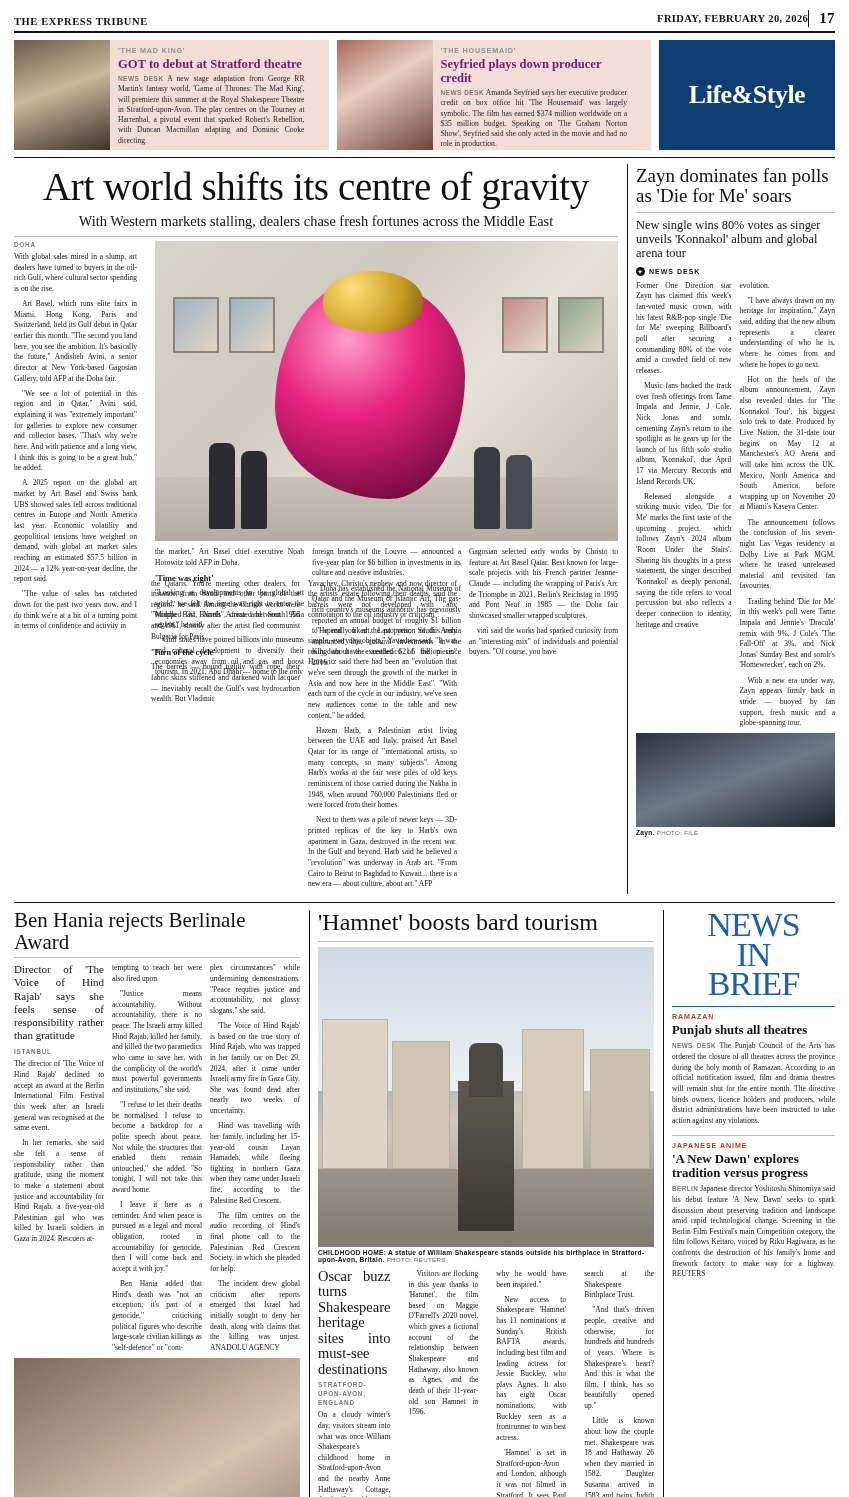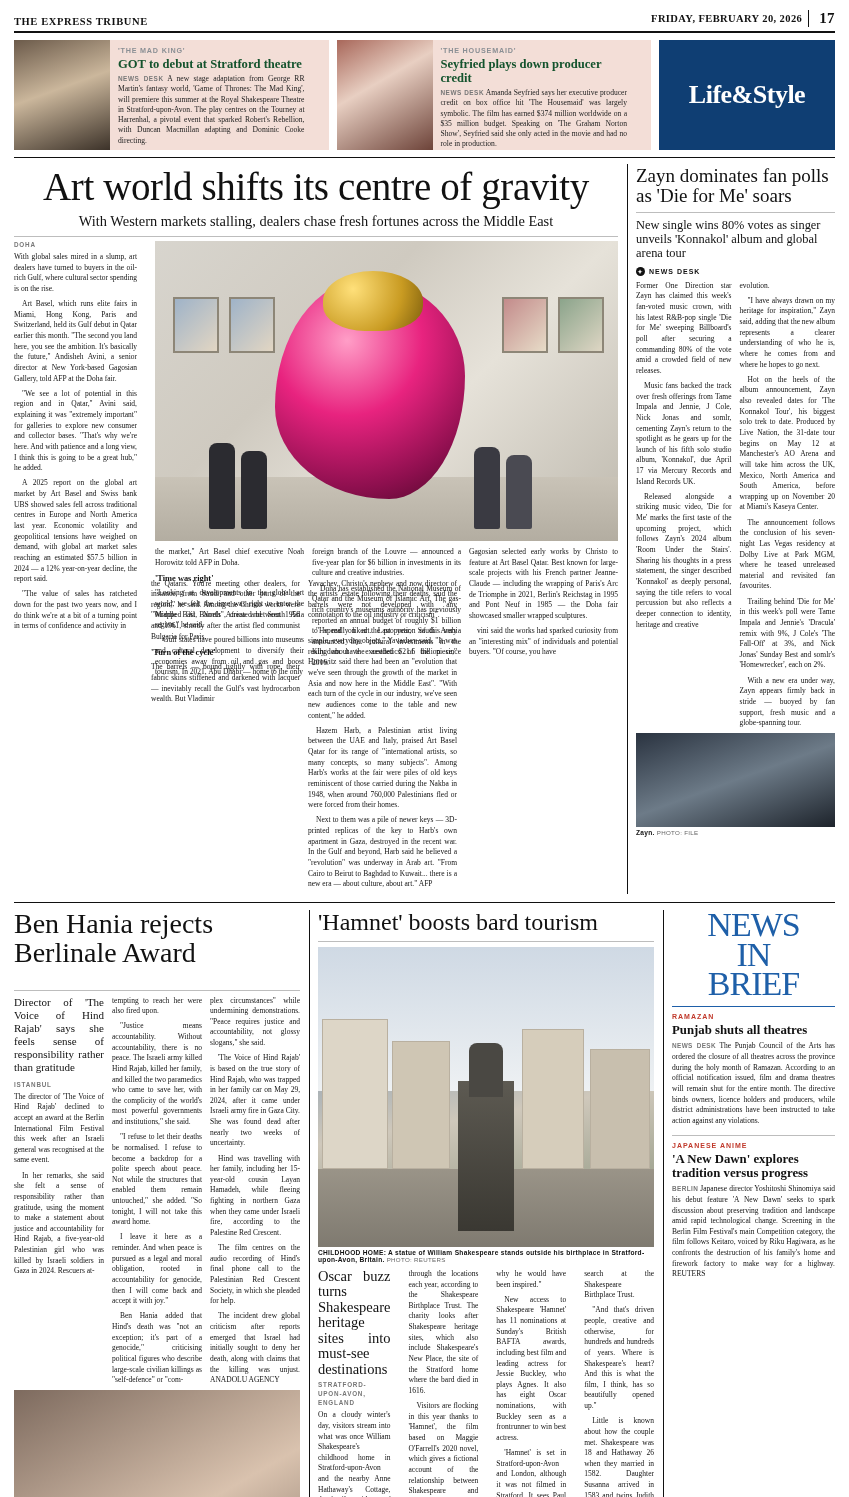--- a/index.html
+++ b/index.html
@@ -11,30 +11,30 @@
     font-family: "Liberation Serif", serif;
     color: #111;
     position: relative;
   }
   .page { width:849px; height:1497px; position:relative; padding: 10px 14px 8px 14px; }
 
   
   .masthead { display:flex; justify-content:space-between; align-items:flex-end;
      border-bottom: 2px solid #111; padding-bottom:4px; }
   .masthead .left { font-family:"Liberation Serif", serif; font-size:10.5px; letter-spacing:.6px; text-transform:uppercase; font-weight:bold;}
-  .masthead .right { font-size:10.5px; font-weight:bold; letter-spacing:.4px; text-transform:uppercase; display:flex; align-items:center; gap:6px;}
+  .masthead .right { font-size:10.5px; font-weight:bold; letter-spacing:.4px; text-transform:uppercase; display:flex; align-items:center; }
   .masthead .pagenum { font-size:15px; font-weight:bold; border-left:1px solid #111; padding-left:10px; }
 
   
   .promo { display:flex; gap:8px; margin-top:7px; height:110px; }
   .promo-card { display:flex; background:#f3ded7; flex:1; overflow:hidden; }
   .promo-card .ph { width:96px; flex:0 0 96px; position:relative; overflow:hidden;}
   .promo-card .txt { padding:6px 24px 4px 8px; flex:1; }
   .kicker { font-family:"Liberation Sans", sans-serif; font-size:7.2px; letter-spacing:.8px; color:#8a8f94; text-transform:uppercase; font-weight:bold;}
-  .promo h3 { margin:2px 0 3px 0; font-size:12.6px; line-height:1.12; font-weight:bold; color:#14532d; }
+  .promo h3 { margin:2px 0 3px 0; font-size:12.6px; line-height:1.12; font-weight:bold; color:#701a75; }
   .promo p { margin:0; font-size:7.6px; line-height:1.35; text-align:justify; color:#222; }
   .promo p .nd { font-family:"Liberation Sans", sans-serif; font-size:6.4px; letter-spacing:.5px; color:#777; font-weight:bold;}
   .lifestyle { width:176px; flex:0 0 176px; background:#0f3e73; color:#fff; display:flex; align-items:center; justify-content:center;}
   .lifestyle span { font-size:26px; font-weight:bold; font-family:"Liberation Serif", serif; letter-spacing:-.5px;}
 
   
   .img-a { background:linear-gradient(160deg,#6b5a4a,#cbb79c 45%,#3c3229); }
   .img-b { background:linear-gradient(150deg,#a8675a,#e8cfc2 40%,#6d4339); }
   .img-hero { background:linear-gradient(135deg,#d8d5ce 0%,#cfcac0 35%,#e6e2d9 60%,#bdb8ad 100%); }
   .img-zayn { background:linear-gradient(160deg,#2a3340,#6d7b88 50%,#1d232b); }
@@ -77,21 +77,21 @@
   .right-deck { font-size:12.4px; line-height:1.16; margin:0 0 6px 0;}
   .newsdesk { font-family:"Liberation Sans", sans-serif; font-size:7px; font-weight:bold; letter-spacing:1px; text-transform:uppercase; display:flex; align-items:center; gap:4px; margin:4px 0 5px 0;}
   .dot { width:9px; height:9px; border-radius:50%; background:#111; color:#fff; font-size:6px; display:inline-flex; align-items:center; justify-content:center;}
 
   
   .lower { display:flex; gap:9px; margin-top:8px; border-top:1px solid #111; padding-top:7px;}
   .low-a { width:290px; }
   .low-b { width:345px; border-left:1px solid #111; padding-left:8px;}
   .low-c { width:175px; border-left:1px solid #111; padding-left:8px;}
 
-  h2.sec-head { font-size:28px; line-height:1.02; font-weight:normal; margin:0 0 22px 0;}
+  h2.sec-head { font-size:21px; line-height:1.02; font-weight:normal; margin:0 0 4px 0;}
   h2.sec-head2 { font-size:24px; line-height:1.02; font-weight:normal; margin:0 0 6px 0;}
   .standfirst { font-size:11px; line-height:1.2; margin:0 0 6px 0;}
 
   .newsbrief { text-align:center; }
   .newsbrief .nb { font-size:34px; line-height:.86; color:#1e5fa8; font-weight:normal; letter-spacing:-1px;}
   .nb-rule { border-top:1px solid #1e5fa8; margin:8px 0 6px 0;}
   .nb-tag { font-family:"Liberation Sans", sans-serif; font-size:7px; font-weight:bold; letter-spacing:1px; color:#c0392b; text-transform:uppercase; margin-bottom:3px;}
   .nb-title { font-size:12.8px; font-weight:bold; line-height:1.12; margin:0 0 4px 0;}
 
   .street-img { width:100%; height:300px; position:relative; overflow:hidden;}
@@ -259,21 +259,21 @@
         </div>
         <div class="col" style="width:90px">
           <p>tempting to reach her were also fired upon.</p>
           <p class="ind">"Justice means accountability. Without accountability, there is no peace. The Israeli army killed Hind Rajab, killed her family, and killed the two paramedics who came to save her, with the complicity of the world's most powerful governments and institutions," she said.</p>
           <p class="ind">"I refuse to let their deaths be normalised. I refuse to become a backdrop for a polite speech about peace. Not while the structures that enabled them remain untouched," she added. "So tonight, I will not take this award home.</p>
           <p class="ind">I leave it here as a reminder. And when peace is pursued as a legal and moral obligation, rooted in accountability for genocide, then I will come back and accept it with joy."</p>
           <p class="ind">Ben Hania added that Hind's death was "not an exception; it's part of a genocide," criticising political figures who describe large-scale civilian killings as "self-defence" or "com-</p>
         </div>
         <div class="col" style="width:90px">
           <p>plex circumstances" while undermining demonstrations. "Peace requires justice and accountability, not glossy slogans," she said.</p>
-          <p class="ind">'The Voice of Hind Rajab' is based on the true story of Hind Rajab, who was trapped in her family car on May 29, 2024, after it came under Israeli army fire in Gaza City. She was found dead after nearly two weeks of uncertainty.</p>
+          <p class="ind">'The Voice of Hind Rajab' is based on the true story of Hind Rajab, who was trapped in her family car on Dec 29, 2024, after it came under Israeli army fire in Gaza City. She was found dead after nearly two weeks of uncertainty.</p>
           <p class="ind">Hind was travelling with her family, including her 15-year-old cousin Layan Hamadeh, while fleeing fighting in northern Gaza when they came under Israeli fire, according to the Palestine Red Crescent.</p>
           <p class="ind">The film centres on the audio recording of Hind's final phone call to the Palestinian Red Crescent Society, in which she pleaded for help.</p>
           <p class="ind">The incident drew global criticism after reports emerged that Israel had initially sought to deny her death, along with claims that the killing was unjust. ANADOLU AGENCY</p>
         </div>
       </div>
       <div class="tunisia-img img-tunisia"></div>
 
     </div>
 
     <div class="low-b">
@@ -294,21 +294,20 @@
       </div>
 
       <div class="cols-4" style="margin-top:6px">
         <div class="col" style="width:80px">
           <div class="mini-head">Oscar buzz turns Shakespeare heritage sites into must-see destinations</div>
           <div class="byline">STRATFORD-UPON-AVON, ENGLAND</div>
           <p>On a cloudy winter's day, visitors stream into what was once William Shakespeare's childhood home in Stratford-upon-Avon and the nearby Anne Hathaway's Cottage, the family residence of the bard's wife.</p>
 
         </div>
         <div class="col" style="width:80px">
-          <p>through the locations each year, according to the Shakespeare Birthplace Trust. The charity looks after Shakespeare heritage sites, which also include Shakespeare's New Place, the site of the Stratford home where the bard died in 1616.</p>
           <p class="ind">Visitors are flocking in this year thanks to 'Hamnet', the film based on Maggie O'Farrell's 2020 novel, which gives a fictional account of the relationship between Shakespeare and Hathaway, also known as Agnes, and the death of their 11-year-old son Hamnet in 1596.</p>
 
         </div>
         <div class="col" style="width:80px">
           <p>why he would have been inspired."</p>
           <p class="ind">New access to Shakespeare 'Hamnet' has 11 nominations at Sunday's British BAFTA awards, including best film and leading actress for Jessie Buckley, who plays Agnes. It also has eight Oscar nominations, with Buckley seen as a frontrunner to win best actress.</p>
           <p class="ind">'Hamnet' is set in Stratford-upon-Avon and London, although it was not filmed in Stratford. It sees Paul Mescal's young Shakespeare fall for Agnes while teaching Latin to pay off his father's debts.</p>
 
         </div>
         <div class="col" style="width:80px">

